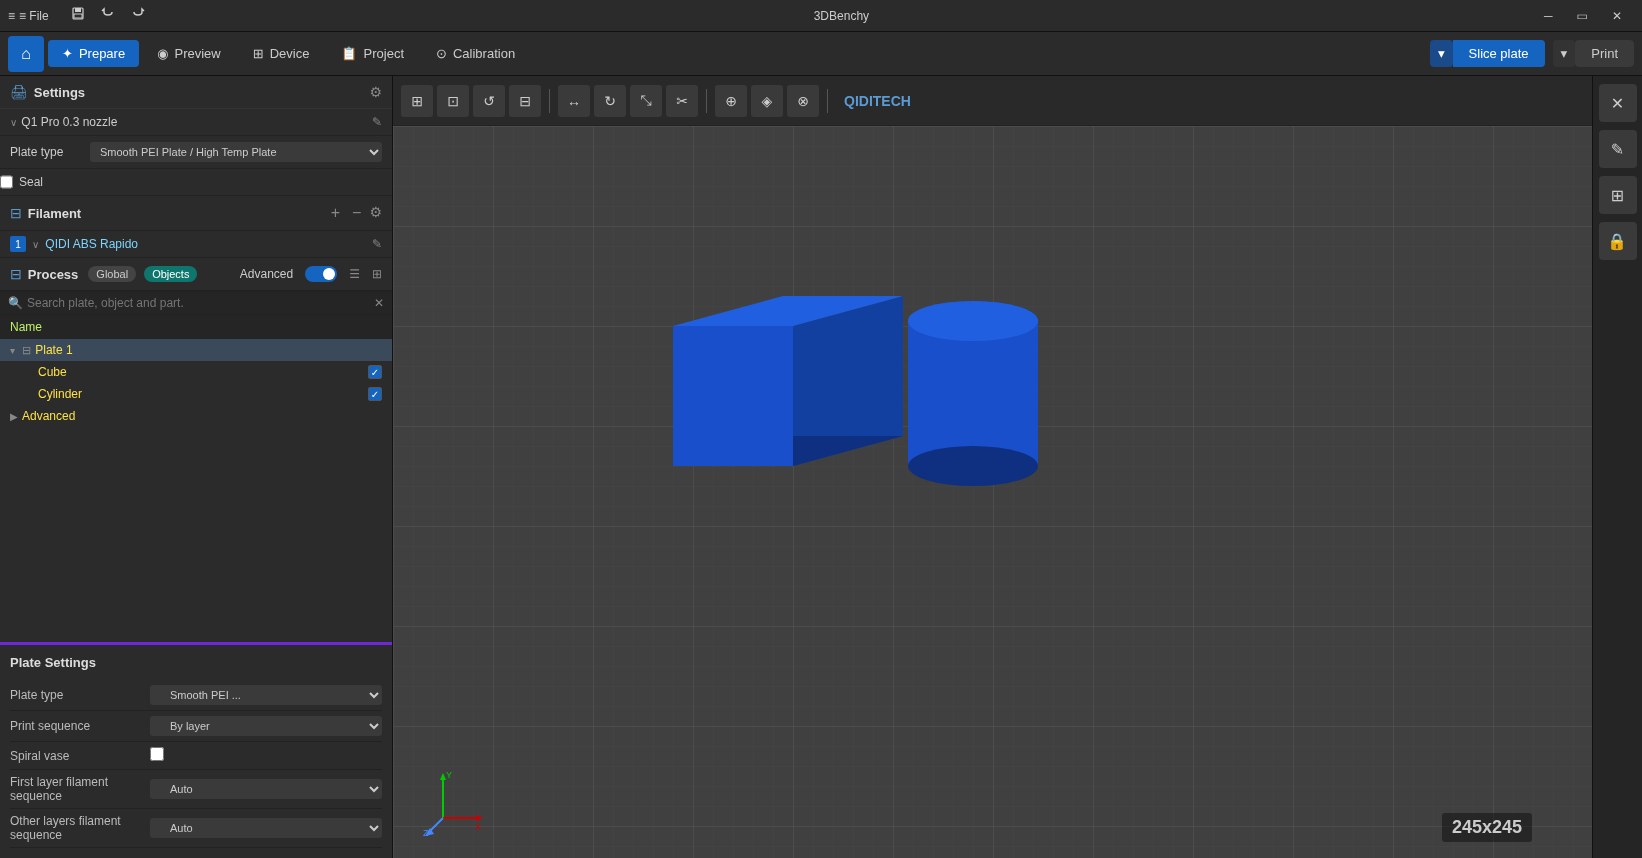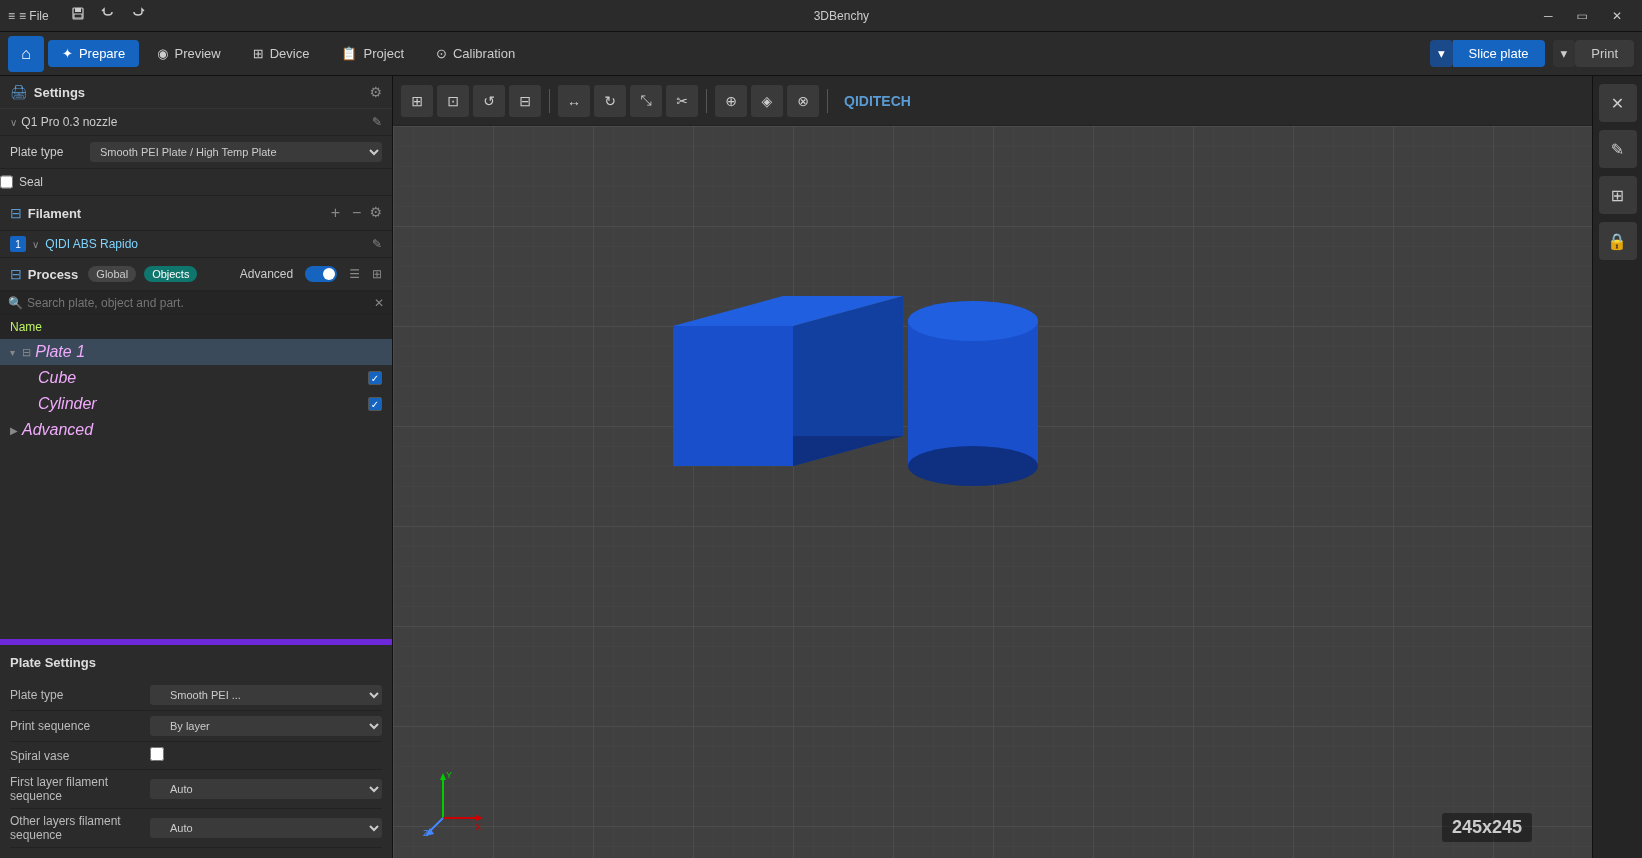--- a/index.html
+++ b/index.html
@@ -81,26 +81,26 @@
     .search-clear { color: #888; cursor: pointer; font-size: 12px; }
 
     
     .tree-header { display: flex; align-items: center; padding: 5px 10px; background: #252525; font-size: 12px; color: #bef264; }
     .tree { flex: 1; }
     .tree-item { display: flex; align-items: center; padding: 4px 10px; cursor: pointer; }
     .tree-item.selected { background: #3a4a5a; }
     .tree-item .indent { width: 16px; }
     .tree-item .expand { width: 12px; color: #888; font-size: 10px; }
     .tree-item .item-icon { margin-right: 4px; color: #888; font-size: 11px; }
-    .tree-item .item-name { flex: 1; font-size: 16px; color: #f0abfc; font-style: italic; }
+    .tree-item .item-name { flex: 1; font-size: 12px; color: #fde047; }
     .tree-item .checkbox { width: 14px; height: 14px; border: 1px solid #555; border-radius: 2px; background: #1565c0; display: flex; align-items: center; justify-content: center; }
     .tree-item .checkbox.checked::after { content: '✓'; color: white; font-size: 10px; }
 
     
-    .plate-settings { padding: 10px; border-top: 6px solid #6d28d9; }
+    .plate-settings { padding: 10px; border-top: 3px solid #6d28d9; }
     .plate-settings-title { font-size: 13px; font-weight: 600; color: #ddd; margin-bottom: 10px; }
     .setting-row { display: flex; align-items: center; padding: 5px 0; border-bottom: 1px solid #222; min-height: 28px; }
     .setting-label { width: 140px; font-size: 12px; color: #bbb; flex-shrink: 0; }
     .setting-value { flex: 1; }
     .setting-select { background: #3a3a3a; border: none; color: #ccc; padding: 3px 16px; border-radius: 3px; font-size: 11px; cursor: pointer; width: 100%; }
     .setting-checkbox { width: 14px; height: 14px; border: 1px solid #555; background: #2b2b2b; cursor: pointer; }
 
     
     .viewport { flex: 1; position: relative; background: #3a3a3a; overflow: hidden; }
     .viewport-toolbar { position: absolute; top: 0; left: 0; right: 0; height: 50px; background: rgba(40,40,40,0.9); display: flex; align-items: center; padding: 0 8px; gap: 4px; z-index: 10; border-bottom: 1px solid #222; }

